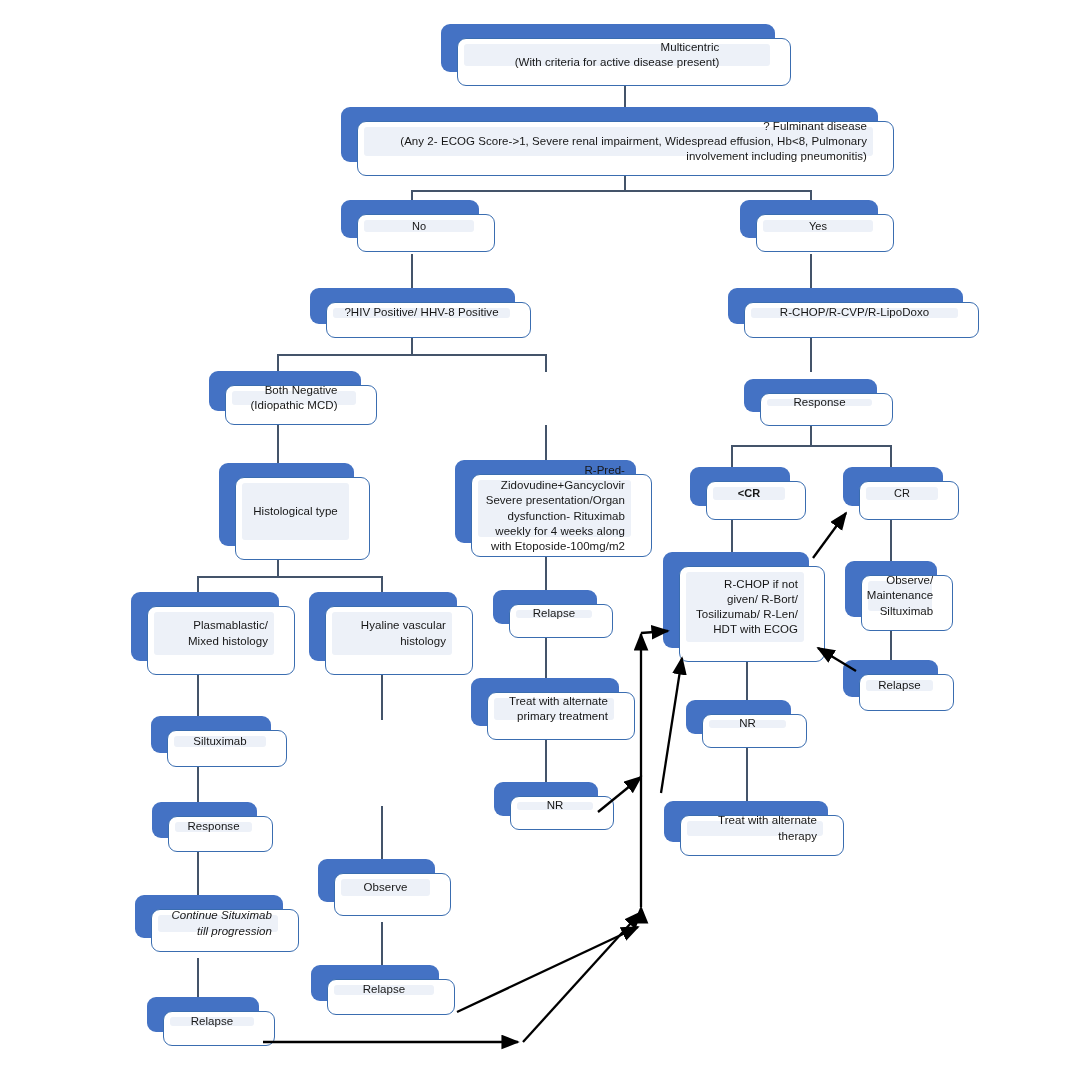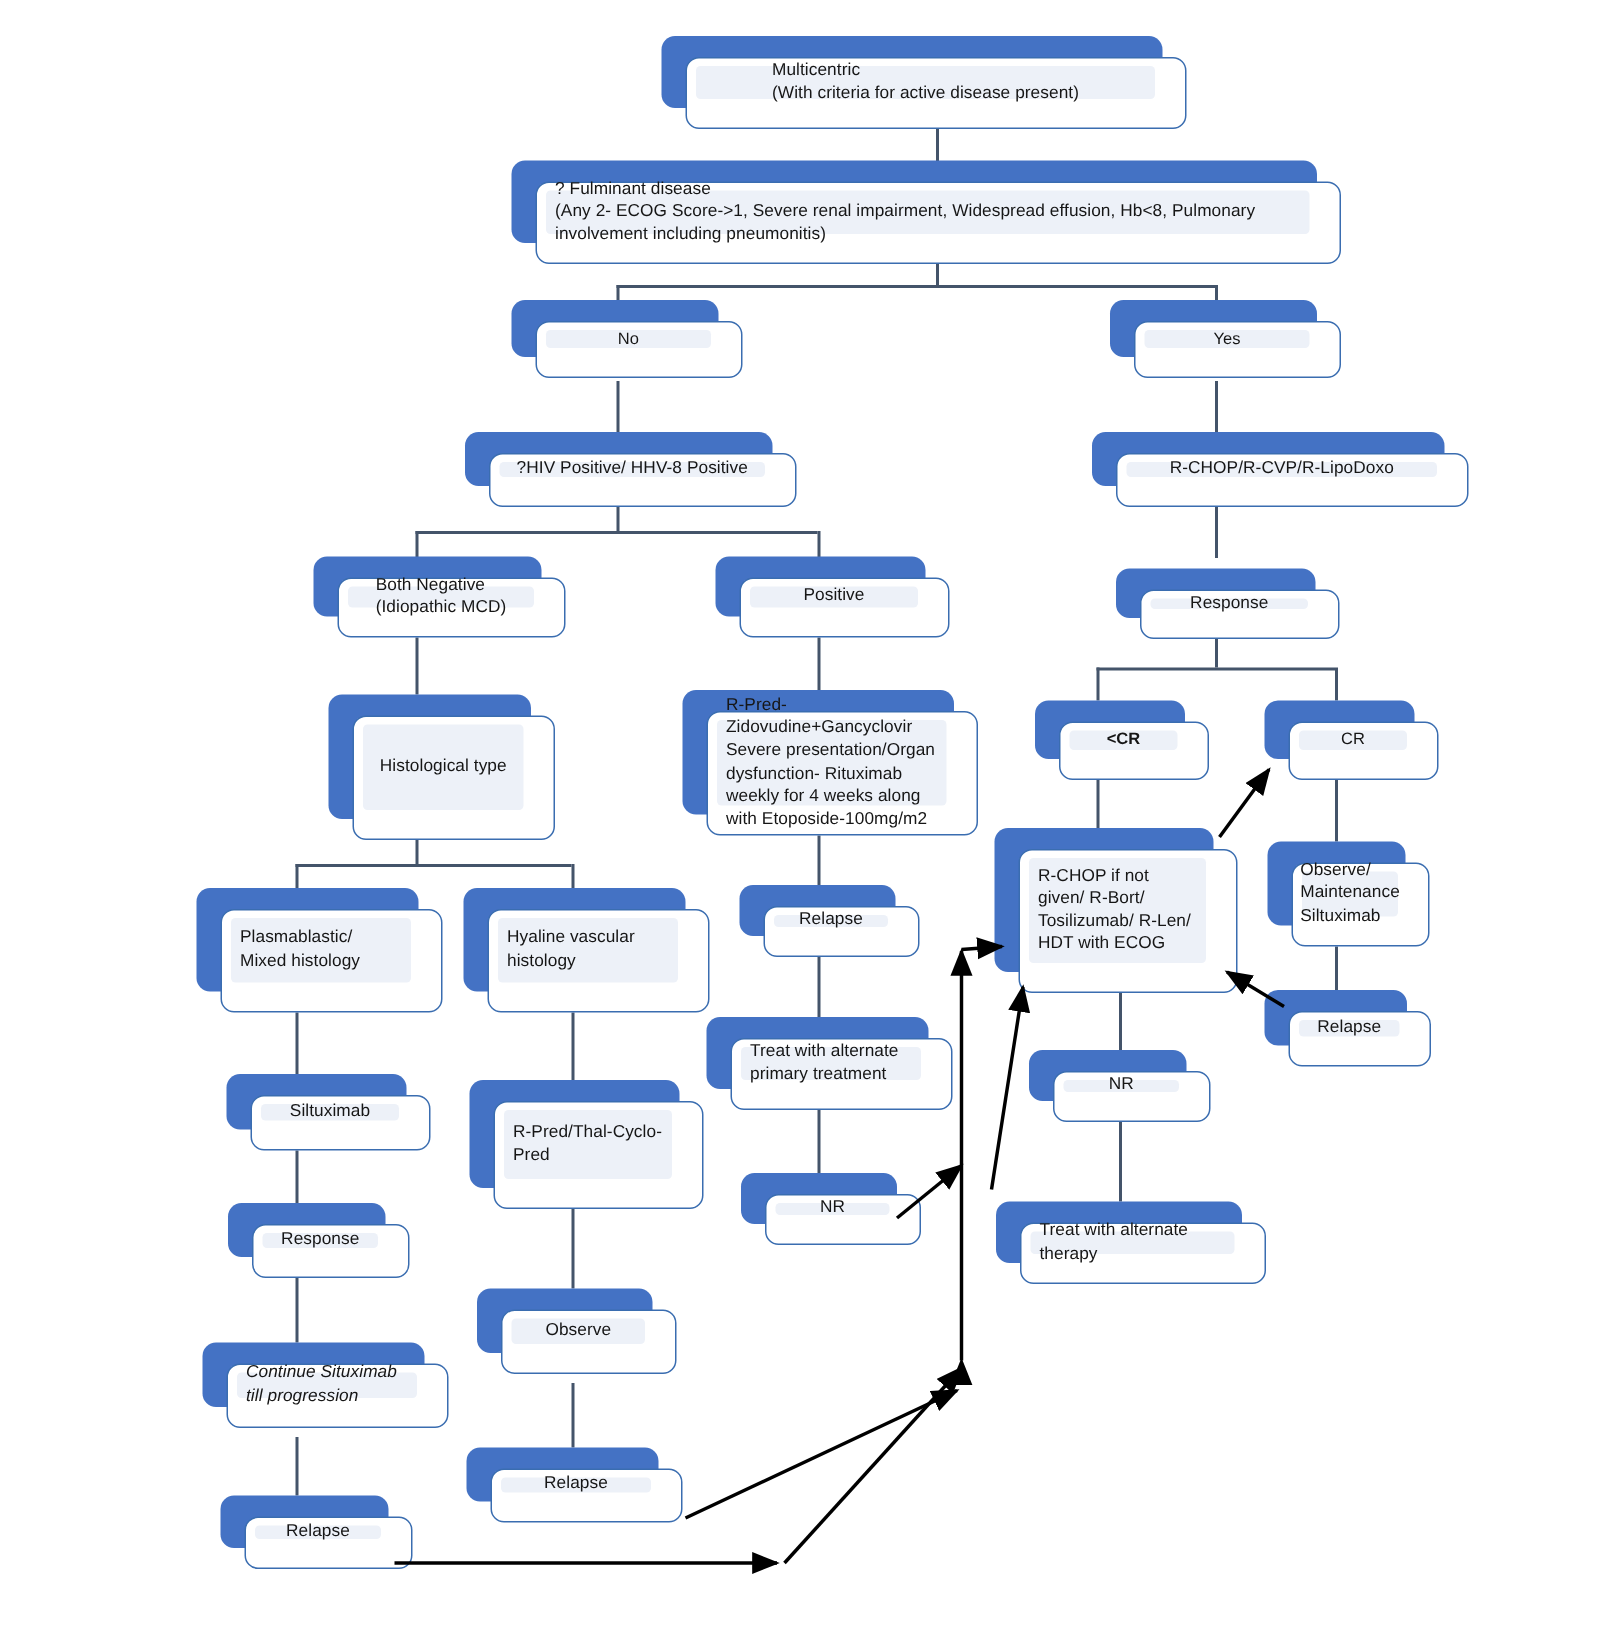--- a/index.html
+++ b/index.html
@@ -56,21 +56,21 @@
     display: flex;
     align-items: center;
     justify-content: center;
     box-sizing: border-box;
     padding: 2px 6px;
   }
   .node .label {
     color: #161616;
     font-size: 11.5px;
     line-height: 1.32;
-    text-align: left;
+    text-align: right;
     white-space: pre-line;
     letter-spacing: 0.05px;
   }
   .node.small .label { font-size: 11px; }
 
   
   .conn {
     position: absolute;
     background: #44546A;
   }
@@ -212,28 +212,20 @@
   <div class="node" style="left:209px; top:371px; width:152px; height:40px;">
     <div class="plate"></div>
     <div class="card">
       <div class="inner">
         <span class="label">Both Negative
 (Idiopathic MCD)</span>
       </div>
     </div>
   </div>
 
-  <div class="node" style="left:477px; top:371px; width:140px; height:40px;">
-    <div class="plate"></div>
-    <div class="card">
-      <div class="inner">
-        <span class="label">Positive</span>
-      </div>
-    </div>
-  </div>
 
   <div class="node" style="left:744px; top:379px; width:133px; height:33px;">
     <div class="plate"></div>
     <div class="card">
       <div class="inner">
         <span class="label">Response</span>
       </div>
     </div>
   </div>
 
@@ -322,28 +314,20 @@
 
   <div class="node" style="left:151px; top:716px; width:120px; height:37px;">
     <div class="plate"></div>
     <div class="card">
       <div class="inner">
         <span class="label">Siltuximab</span>
       </div>
     </div>
   </div>
 
-  <div class="node" style="left:313px; top:720px; width:140px; height:72px;">
-    <div class="plate"></div>
-    <div class="card">
-      <div class="inner">
-        <span class="label">R-Pred/Thal-Cyclo-Pred</span>
-      </div>
-    </div>
-  </div>
 
   <div class="node" style="left:471px; top:678px; width:148px; height:48px;">
     <div class="plate"></div>
     <div class="card">
       <div class="inner">
         <span class="label">Treat with alternate primary treatment</span>
       </div>
     </div>
   </div>
 

